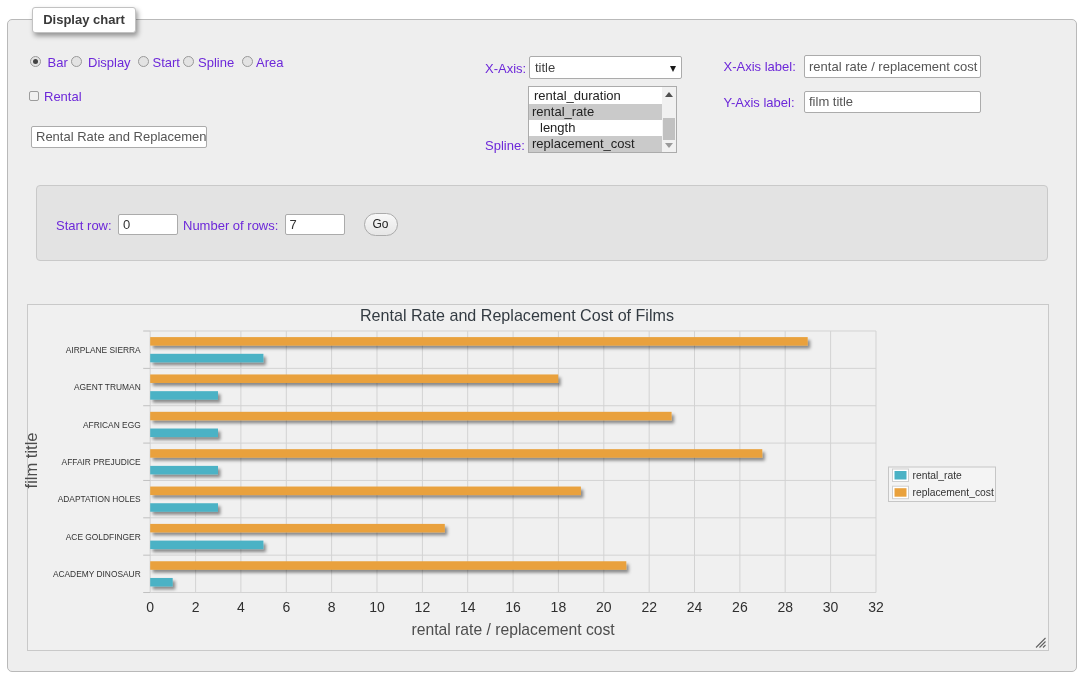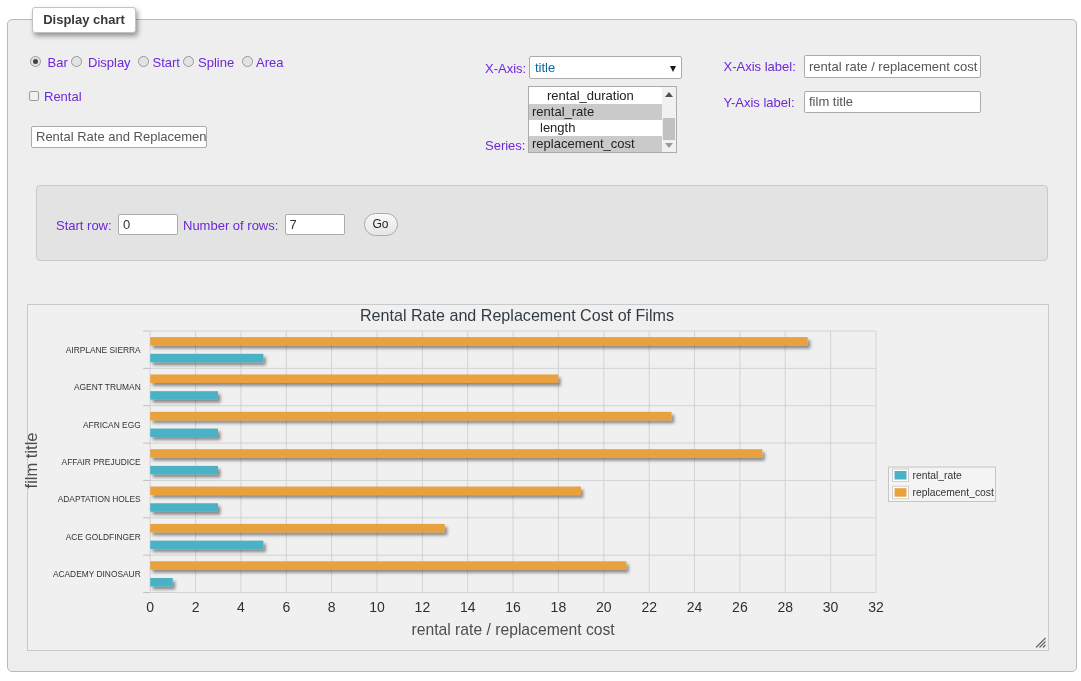--- a/index.html
+++ b/index.html
@@ -28,27 +28,27 @@
     <div class="lab" style="left:198px;top:55px">Spline</div>
   <div class="radio" style="left:241.5px;top:56px"></div>
     <div class="lab" style="left:256px;top:55px">Area</div>
 
   <div style="position:absolute;left:28.5px;top:90.5px;width:10px;height:10px;border:1px solid #9C9C9C;background:#F0F0F0;border-radius:2px"></div>
   <div class="lab" style="left:44px;top:89px">Rental</div>
 
   <div class="inp" style="left:31px;top:126px;width:176px;height:22px;color:#555">Rental Rate and Replacement Cost of Films</div>
 
   <div class="lab" style="left:485px;top:61px">X-Axis:</div>
-  <div class="inp" style="left:529px;top:56px;width:153px;height:23px;line-height:21px;color:#0369a1;padding-left:5px">title
+  <div class="inp" style="left:529px;top:56px;width:153px;height:23px;line-height:21px;color:#404040;padding-left:5px">title
     <span style="position:absolute;right:5px;top:8.5px;width:0;height:0;border-left:3.5px solid transparent;border-right:3.5px solid transparent;border-top:6px solid #1A1A1A"></span>
   </div>
 
-  <div class="lab" style="left:485px;top:138px">Series:</div>
+  <div class="lab" style="left:485px;top:138px">Spline:</div>
   <div style="position:absolute;left:528px;top:86px;width:149px;height:67px;background:#fff;border:1px solid #ABABAB;overflow:hidden">
-    <div style="position:absolute;left:0;top:1px;width:133px;height:16.1px;font-size:13px;color:#222;padding-left:18px;line-height:16px">rental_duration</div>
+    <div style="position:absolute;left:0;top:1px;width:133px;height:16.1px;font-size:13px;color:#222;padding-left:5px;line-height:16px">rental_duration</div>
     <div style="position:absolute;left:0;top:17.1px;width:133px;height:16.1px;font-size:13px;color:#222;padding-left:3px;line-height:16px;background:#CACACA">rental_rate</div>
     <div style="position:absolute;left:0;top:33.2px;width:133px;height:16.1px;font-size:13px;color:#222;padding-left:11px;line-height:16px">length</div>
     <div style="position:absolute;left:0;top:49.3px;width:133px;height:16.1px;font-size:13px;color:#222;padding-left:3px;line-height:16px;background:#CACACA">replacement_cost</div>
 
     <div style="position:absolute;right:0;top:0;width:14px;height:65px;background:#F1F1F1">
       <div style="position:absolute;left:3px;top:5px;width:0;height:0;border-left:4px solid transparent;border-right:4px solid transparent;border-bottom:5px solid #505050"></div>
       <div style="position:absolute;left:1px;top:31px;width:12px;height:22px;background:#C1C1C1"></div>
       <div style="position:absolute;left:3px;bottom:4px;width:0;height:0;border-left:4px solid transparent;border-right:4px solid transparent;border-top:5px solid #9A9A9A"></div>
     </div>
   </div>

